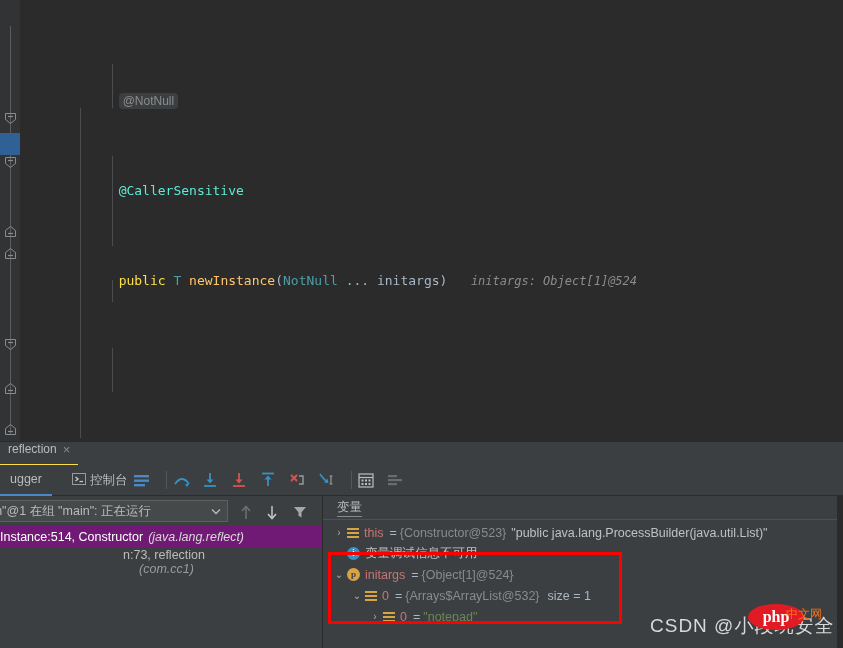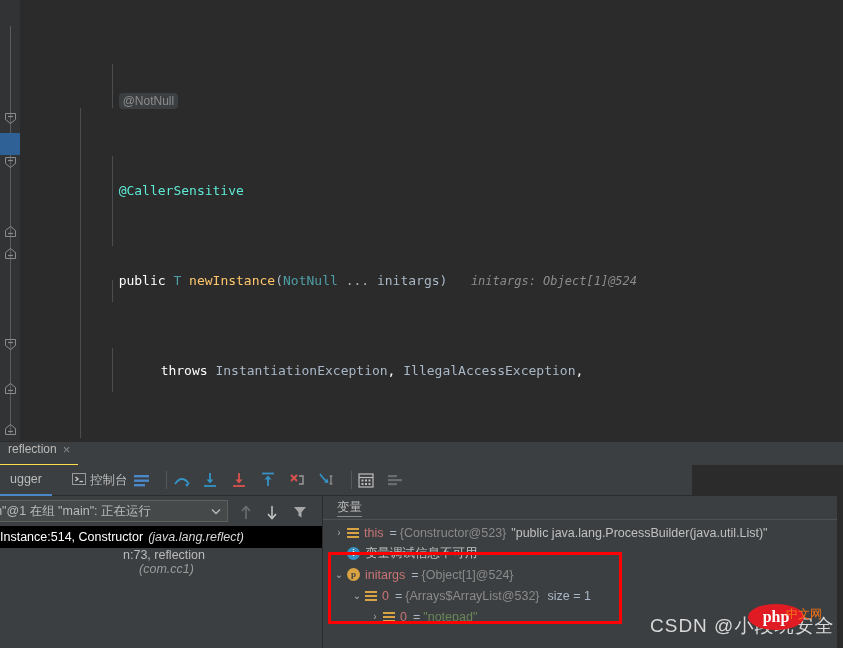--- a/index.html
+++ b/index.html
@@ -37,21 +37,21 @@
     font-size: 13px; line-height: 22.5px;
     white-space: pre;
   }
   .line { height: 22.5px; position: relative; padding-left: 42px; }
   .sel-gutter {
     position: absolute; left: 0; top: 133px; width: 20px; height: 22px;
     background: #2f6096;
   }
 
   
-  .kw   { color: #ffffff; }
+  .kw   { color: #fde047; }
   .type { color: #4d9ea6; }
   .fn   { color: #ffc66d; }
   .id   { color: #a9b7c6; }
   .ann  { color: #5eead4; }
   .hint {
     color: #8c8c8c; font-style: italic; font-size: 12px;
   }
   .inlay-ann {
     background: #3c3f41; color: #8c8c8c; border-radius: 4px;
     padding: 1px 4px; font-size: 12px; font-family: "Liberation Sans", sans-serif;
@@ -66,21 +66,21 @@
     position: absolute; left: 0; top: 0; height: 24px;
     display: flex; gap: 6px;
     padding: 0 8px 0 8px;
     color: #bbbbbb; font-size: 12px;
     border-bottom: 2px solid #fde047;
   }
   .tab .close { color: #8a8a8a; font-size: 13px; }
 
   
   .dbgbar {
-    position: absolute; left: 0; top: 465px; width: 692px; height: 31px;
+    position: absolute; left: 0; top: 465px; width: 843px; height: 31px;
     background: #3c3f41; display: flex; align-items: center;
     border-bottom: 1px solid #2b2b2b;
   }
   .dbgtab {
     height: 31px; display: flex; align-items: center;
     padding: 0 10px; color: #bbbbbb; font-size: 12.5px;
     border-bottom: 2px solid #4a88c7; margin-right: 2px;
   }
   .tbtn {
     width: 27px; height: 27px; display: flex; align-items: center;
@@ -104,21 +104,21 @@
     display: flex; align-items: center; padding: 0 6px;
     color: #bbbbbb; font-size: 12.5px; white-space: nowrap; overflow: hidden;
   }
   .thread-select .caret { position: absolute; right: 6px; }
   .fbtn { position: absolute; top: 6px; width: 20px; height: 20px; display:flex; align-items:center; justify-content:center;}
   .frame-list { position: absolute; left: 0; top: 30px; width: 328px; height: 122px; }
   .frame-row {
     height: 22px; display: flex; align-items: center;
     padding-left: 0px; color: #bbbbbb; font-size: 12.5px; white-space: nowrap;
   }
-  .frame-row.active { background: #000000; color: #ffffff; }
+  .frame-row.active { background: #701a75; color: #ffffff; }
   .frame-row .pkg { color: #9a9a9a; font-style: italic; margin-left: 5px; }
   .frame-row.active .pkg { color: #d8d8d8; }
   .frame-scroll {
     position: absolute; right: 0; top: 30px; width: 4px; height: 122px;
   }
   .frame-scroll i {
     position:absolute; left:0; top: 64px; width: 4px; height: 58px; background: #d24040; display:block;
   }
 
   .vars {
@@ -255,23 +255,20 @@
       </div>
 
       <div class="line" style="padding-left:36px;">
         <span class="ann">@CallerSensitive</span>
       </div>
 
       <div class="line" style="padding-left:36px;">
         <span class="kw">public</span><span class="id"> </span><span class="type">T</span><span class="id"> </span><span class="fn">newInstance</span><span class="id">(</span><span class="type">NotNull</span><span class="id"> </span><span class="id">...</span><span class="id"> </span><span class="id">initargs</span><span class="id">)   </span><span class="hint">initargs: Object[1]@524</span>
       </div>
 
-      <div class="line" style="padding-left:78px;">
-        <span class="kw">throws</span><span class="id"> </span><span class="id">InstantiationException</span><span class="kw">,</span><span class="id"> </span><span class="id">IllegalAccessException</span><span class="kw">,</span>
-      </div>
 
       <div class="line" style="padding-left:120px;">
         
       </div>
 
       
 
       
 
       

